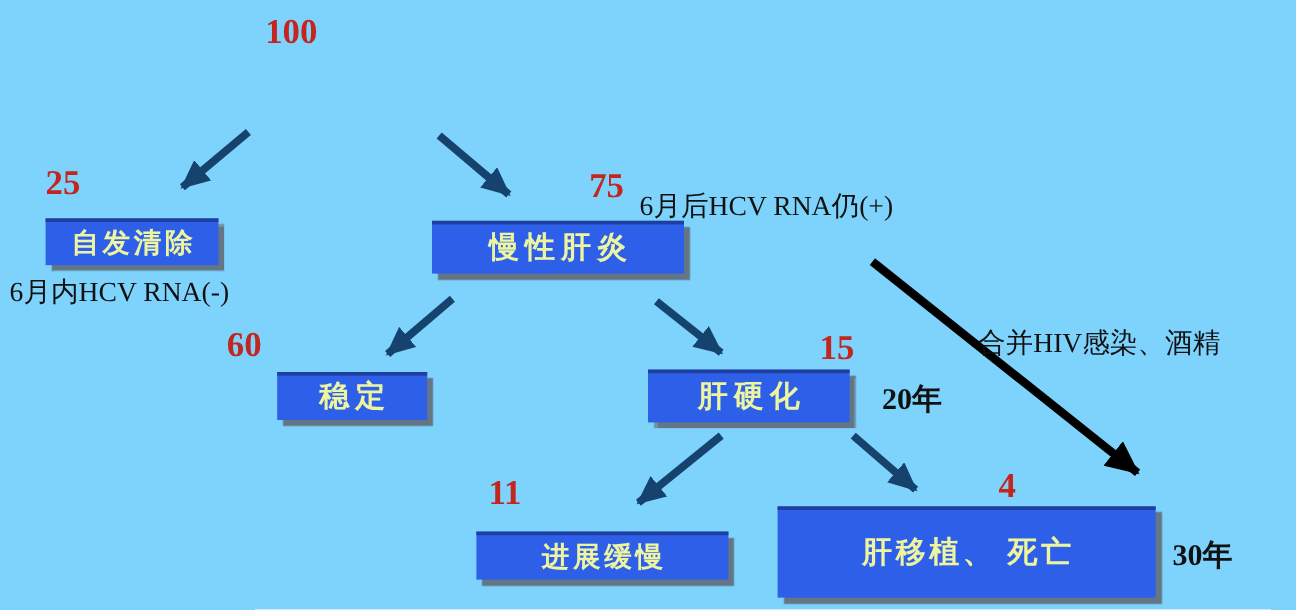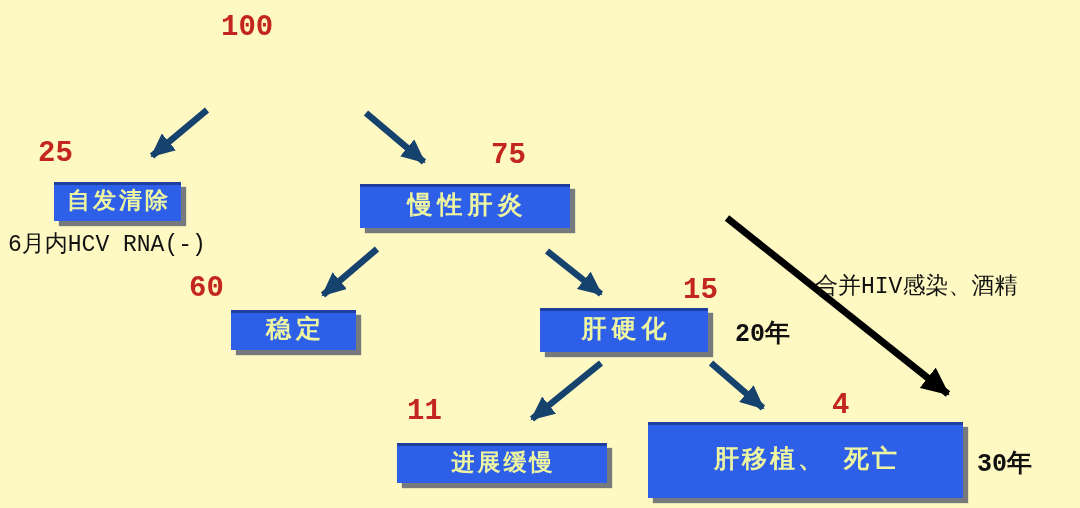--- a/index.html
+++ b/index.html
@@ -1,21 +1,21 @@
 <!DOCTYPE html>
 <html><head>
 <meta charset="utf-8">
 <style>
   html,body{margin:0;padding:0;background:#ffffff;}
   #canvas{
     position:relative;
     width:1080px;height:508px;
-    background:#fef9c3;
+    background:#7dd3fc;
     overflow:hidden;
-    font-family:Liberation Mono, monospace;
+    font-family:Liberation Serif, serif;
   }
   .node{
     position:absolute;
     background:#2e5fe8;
     border-top:3px solid #1e3f9e;
     box-shadow:5px 5px 1px rgba(95,100,112,0.85);
     display:flex;
     align-items:center;
     justify-content:center;
     flex-direction:column;
@@ -73,21 +73,21 @@
 
   <div class="value" style="left:221px;top:11px;">100</div>
   <div class="value" style="left:38px;top:137px;">25</div>
   <div class="value" style="left:491px;top:139px;">75</div>
   <div class="value" style="left:189px;top:272px;">60</div>
   <div class="value" style="left:683px;top:274px;">15</div>
   <div class="value" style="left:407px;top:395px;">11</div>
   <div class="value" style="left:832px;top:389px;">4</div>
 
 
-  <div class="node" style="left:54px;top:182px;width:127px;height:39px;">
+  <div class="node" style="left:38px;top:182px;width:144px;height:39px;">
     <span class="lbl" style="font-size:23px;letter-spacing:3px;text-indent:3px;">自发清除</span>
   </div>
 
   <div class="node" style="left:360px;top:184px;width:210px;height:44px;">
     <span class="lbl">慢性肝炎</span>
   </div>
 
   <div class="node" style="left:231px;top:310px;width:125px;height:40px;">
     <span class="lbl">稳定</span>
   </div>
@@ -98,17 +98,18 @@
 
   <div class="node" style="left:397px;top:443px;width:210px;height:40px;">
     <span class="lbl" style="font-size:23px;letter-spacing:3px;text-indent:3px;">进展缓慢</span>
   </div>
 
   <div class="node" style="left:648px;top:422px;width:315px;height:76px;">
     <span class="lbl" style="letter-spacing:3px;text-indent:3px;">肝移植、 死亡</span>
   </div>
 
   <div class="note" style="left:8px;top:228px;">6月内HCV RNA(-)</div>
+  <div class="note" style="left:533px;top:156px;">6月后HCV RNA仍(+)</div>
   <div class="note" style="left:815px;top:270px;">合并HIV感染、酒精</div>
   <div class="note bold" style="left:735px;top:316px;">20年</div>
   <div class="note bold" style="left:977px;top:446px;text-align:right;">30年</div>
 
 </div>
 
 </body></html>

